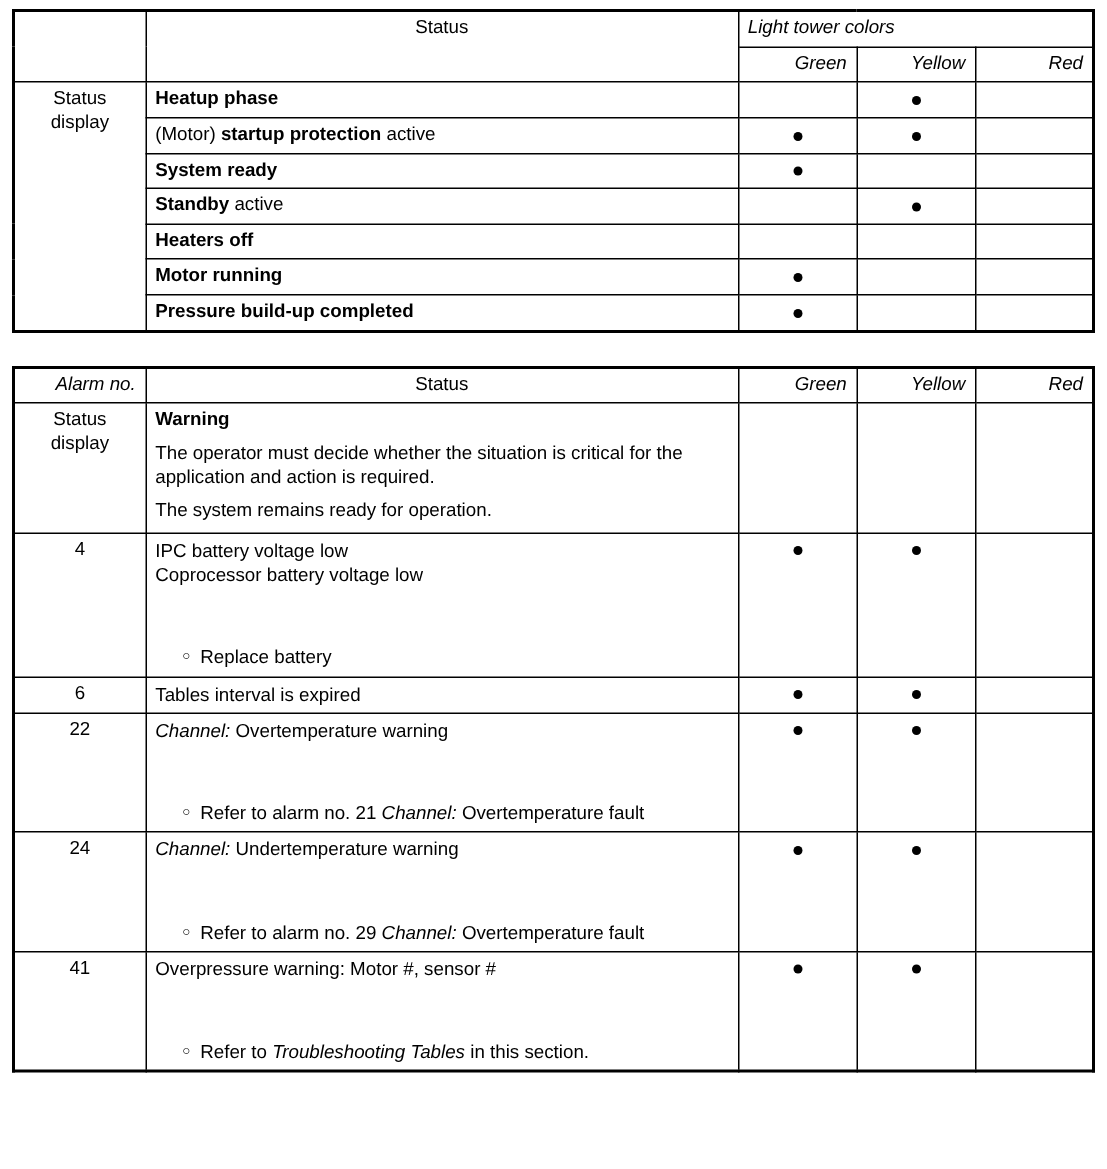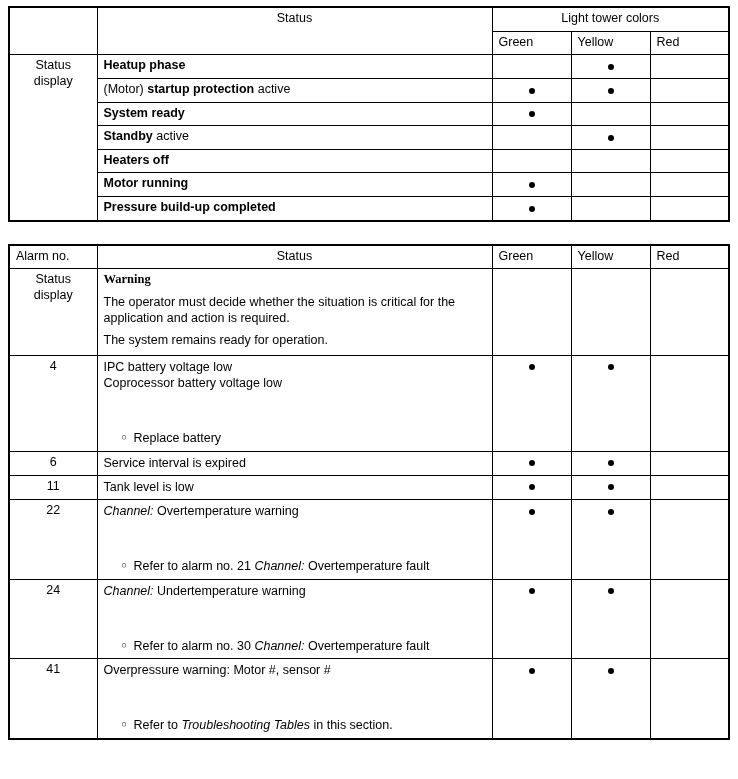--- a/index.html
+++ b/index.html
@@ -46,27 +46,29 @@
   .center { text-align: center; }
   .bold { font-weight: bold; }
   .italic { font-style: italic; }
 
   .hdr-status {
     text-align: center;
     font-weight: bold;
     vertical-align: middle;
   }
   .hdr-lt {
-    text-align: center;
-    font-weight: bold;
-    vertical-align: middle;
-  }
-  .hdr-color {
     text-align: left;
     font-weight: bold;
+    vertical-align: middle;
+    font-style: italic;
+  }
+  .hdr-color {
+    text-align: right;
+    font-weight: bold;
+    font-style: italic;
   }
   .dot-cell {
     text-align: center;
     vertical-align: middle;
   }
   .dot {
     display: inline-block;
     width: 6px;
     height: 6px;
     border-radius: 50%;
@@ -93,21 +95,20 @@
   }
   .warn-block p {
     margin: 0 0 7px 0;
   }
   .warn-block p:last-child {
     margin-bottom: 2px;
   }
   .warn-title {
     font-weight: bold;
     margin: 0 0 7px 0;
-    font-family: Liberation Serif, serif;
   }
   ul.sub {
     margin: 1px 0 0 0;
     padding: 0 0 0 18px;
     list-style: none;
   }
   ul.sub li {
     position: relative;
     padding-left: 12px;
     line-height: 1.3;
@@ -247,36 +248,27 @@
           </ul>
         </td>
         <td class="dot-cell"><span class="dot"></span></td>
         <td class="dot-cell"><span class="dot"></span></td>
         <td class="dot-cell"></td>
       </tr>
 
       <tr>
         <td class="center">6</td>
         <td>
-          <div class="line2">Service interval is expired</div>
-        </td>
-        <td class="dot-cell"><span class="dot"></span></td>
-        <td class="dot-cell"><span class="dot"></span></td>
-        <td class="dot-cell"></td>
-      </tr>
-
-      <tr>
-        <td class="center">11</td>
-        <td>
-          <div class="line2">Tank level is low</div>
-        </td>
-        <td class="dot-cell"><span class="dot"></span></td>
-        <td class="dot-cell"><span class="dot"></span></td>
-        <td class="dot-cell"></td>
-      </tr>
+          <div class="line2">Tables interval is expired</div>
+        </td>
+        <td class="dot-cell"><span class="dot"></span></td>
+        <td class="dot-cell"><span class="dot"></span></td>
+        <td class="dot-cell"></td>
+      </tr>
+
 
 
 
       <tr>
         <td class="center">22</td>
         <td>
           <div class="line2"><span class="italic">Channel:</span><span> Overtemperature warning</span></div>
           <ul class="sub">
             <li><span>Refer to alarm no. 21 </span><span class="italic">Channel:</span><span> Overtemperature fault</span></li>
           </ul>
@@ -284,21 +276,21 @@
         <td class="dot-cell"><span class="dot"></span></td>
         <td class="dot-cell"><span class="dot"></span></td>
         <td class="dot-cell"></td>
       </tr>
 
       <tr>
         <td class="center">24</td>
         <td>
           <div class="line2"><span class="italic">Channel:</span><span> Undertemperature warning</span></div>
           <ul class="sub">
-            <li><span>Refer to alarm no. 30 </span><span class="italic">Channel:</span><span> Overtemperature fault</span></li>
+            <li><span>Refer to alarm no. 29 </span><span class="italic">Channel:</span><span> Overtemperature fault</span></li>
           </ul>
         </td>
         <td class="dot-cell"><span class="dot"></span></td>
         <td class="dot-cell"><span class="dot"></span></td>
         <td class="dot-cell"></td>
       </tr>
 
       <tr>
         <td class="center">41</td>
         <td>

